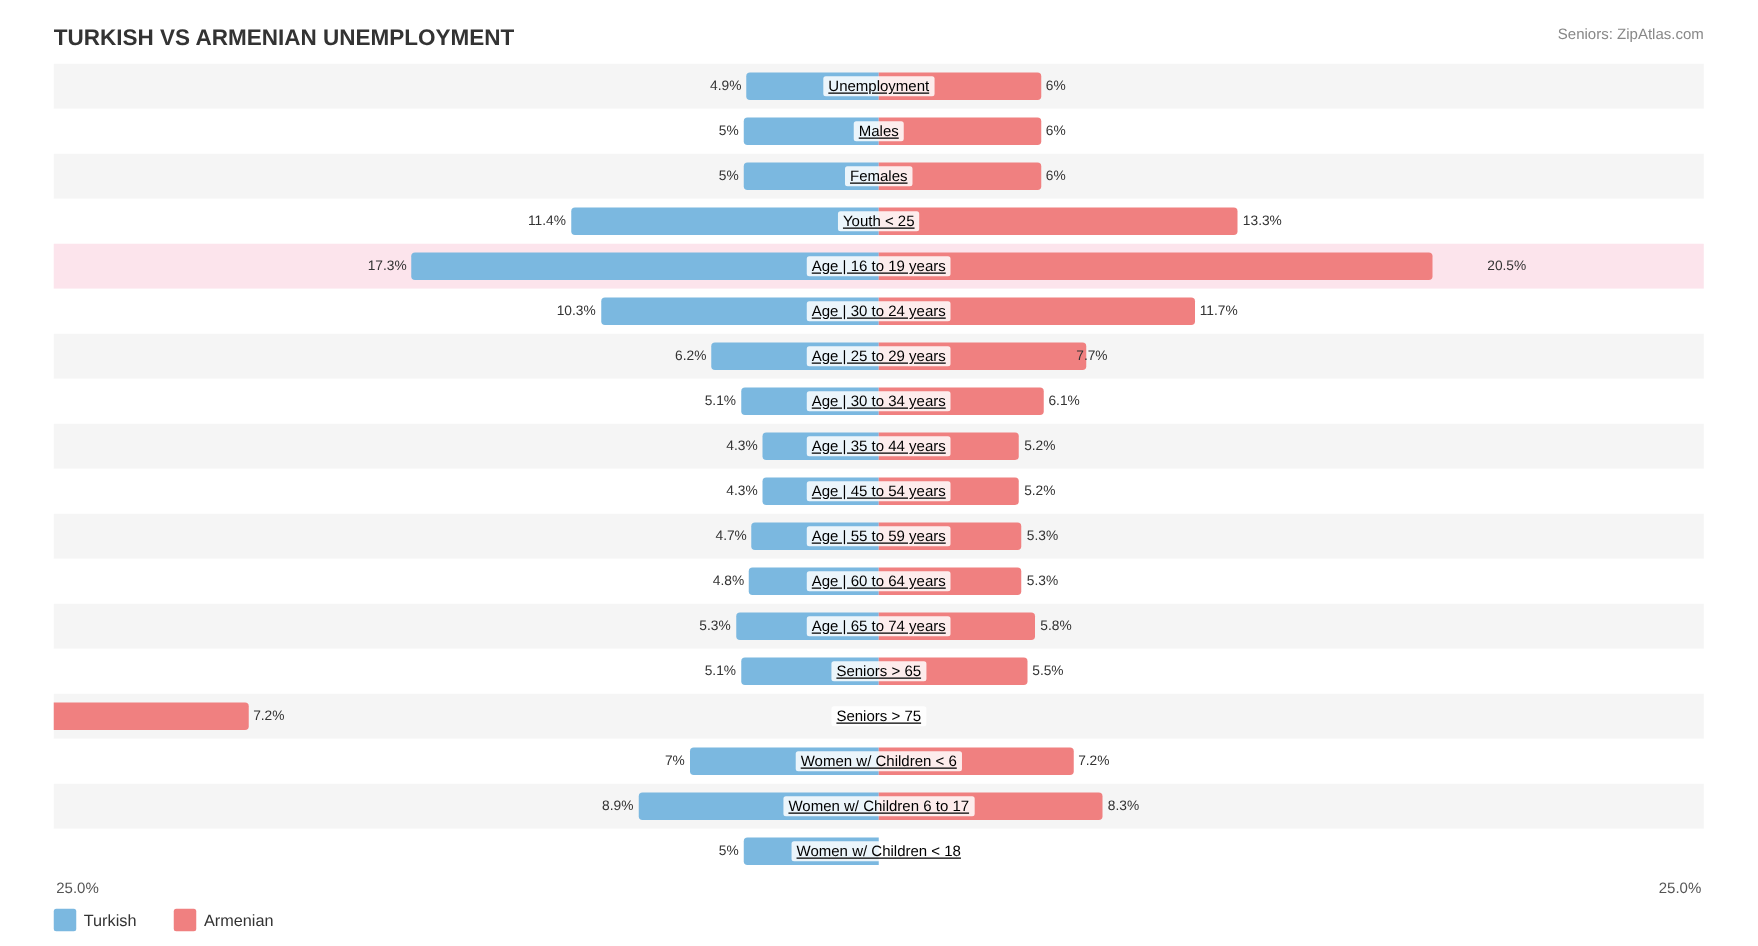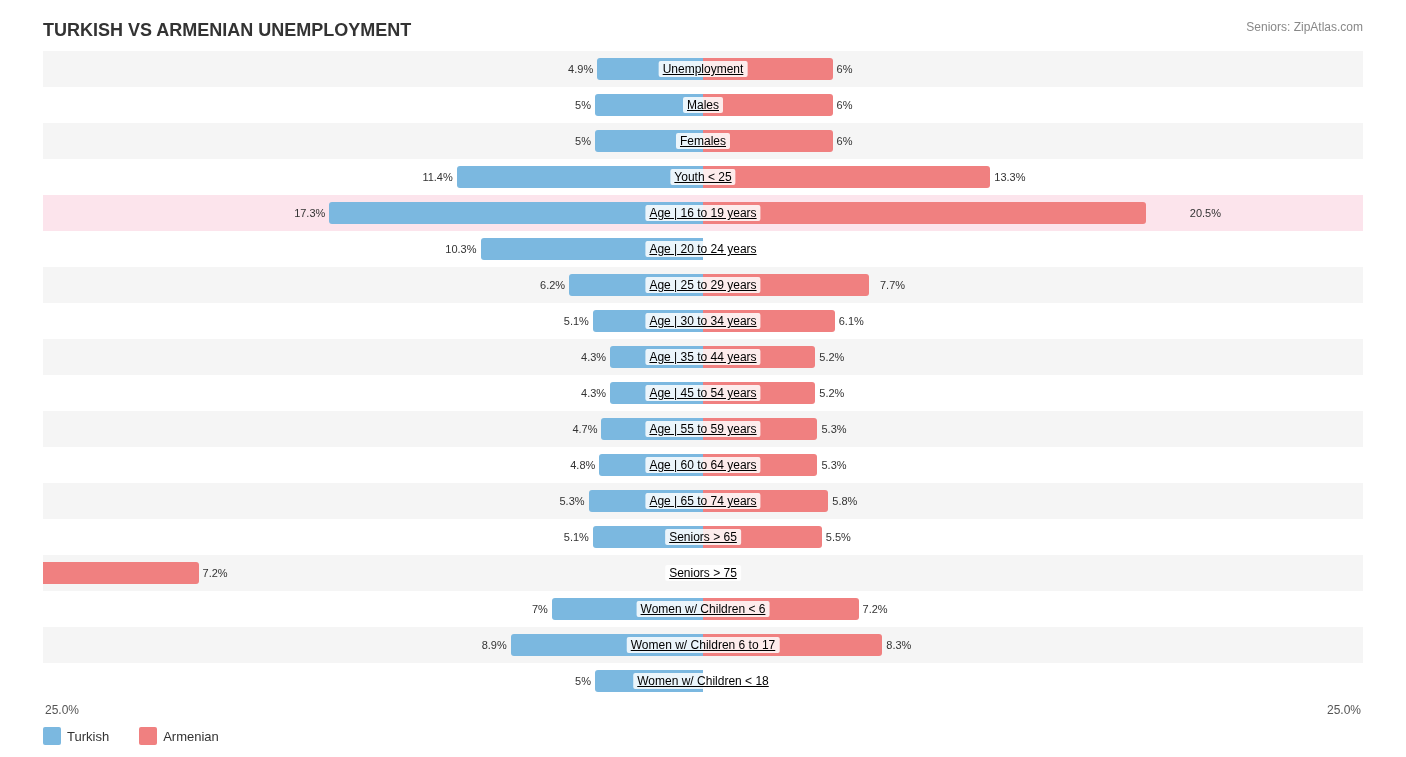--- a/index.html
+++ b/index.html
@@ -222,33 +222,37 @@
         <span class="val-right" style="left: 446.79999999999995px; margin-left: 40px;">20.5%</span>
       </div>
     </div>
   </div>
       <div class="row">
     <div class="bar-wrapper">
       <div class="left-section">
         <div class="bar-blue" style="width:222.48000000000002px; right: 0;"></div>
         <span class="val-left" style="right: 226.48000000000002px;">10.3%</span>
       </div>
-      <div class="center-label">Age | 20 to 24 years</div>
+      <div class="center-label">Age | 30 to 24 years</div>
+      <div class="right-section">
+        <div class="bar-pink" style="width:252.71999999999997px; left: 0;"></div>
+        <span class="val-right" style="left: 256.71999999999997px;">11.7%</span>
+      </div>
     </div>
   </div>
       <div class="row">
     <div class="bar-wrapper">
       <div class="left-section">
         <div class="bar-blue" style="width:133.92px; right: 0;"></div>
         <span class="val-left" style="right: 137.92px;">6.2%</span>
       </div>
       <div class="center-label">Age | 25 to 29 years</div>
       <div class="right-section">
         <div class="bar-pink" style="width:166.32px; left: 0;"></div>
-        <span class="val-right" style="left: 177px;">7.7%</span>
+        <span class="val-right" style="left: 158px;">7.7%</span>
       </div>
     </div>
   </div>
       <div class="row">
     <div class="bar-wrapper">
       <div class="left-section">
         <div class="bar-blue" style="width:110.16px; right: 0;"></div>
         <span class="val-left" style="right: 114.16px;">5.1%</span>
       </div>
       <div class="center-label">Age | 30 to 34 years</div>

